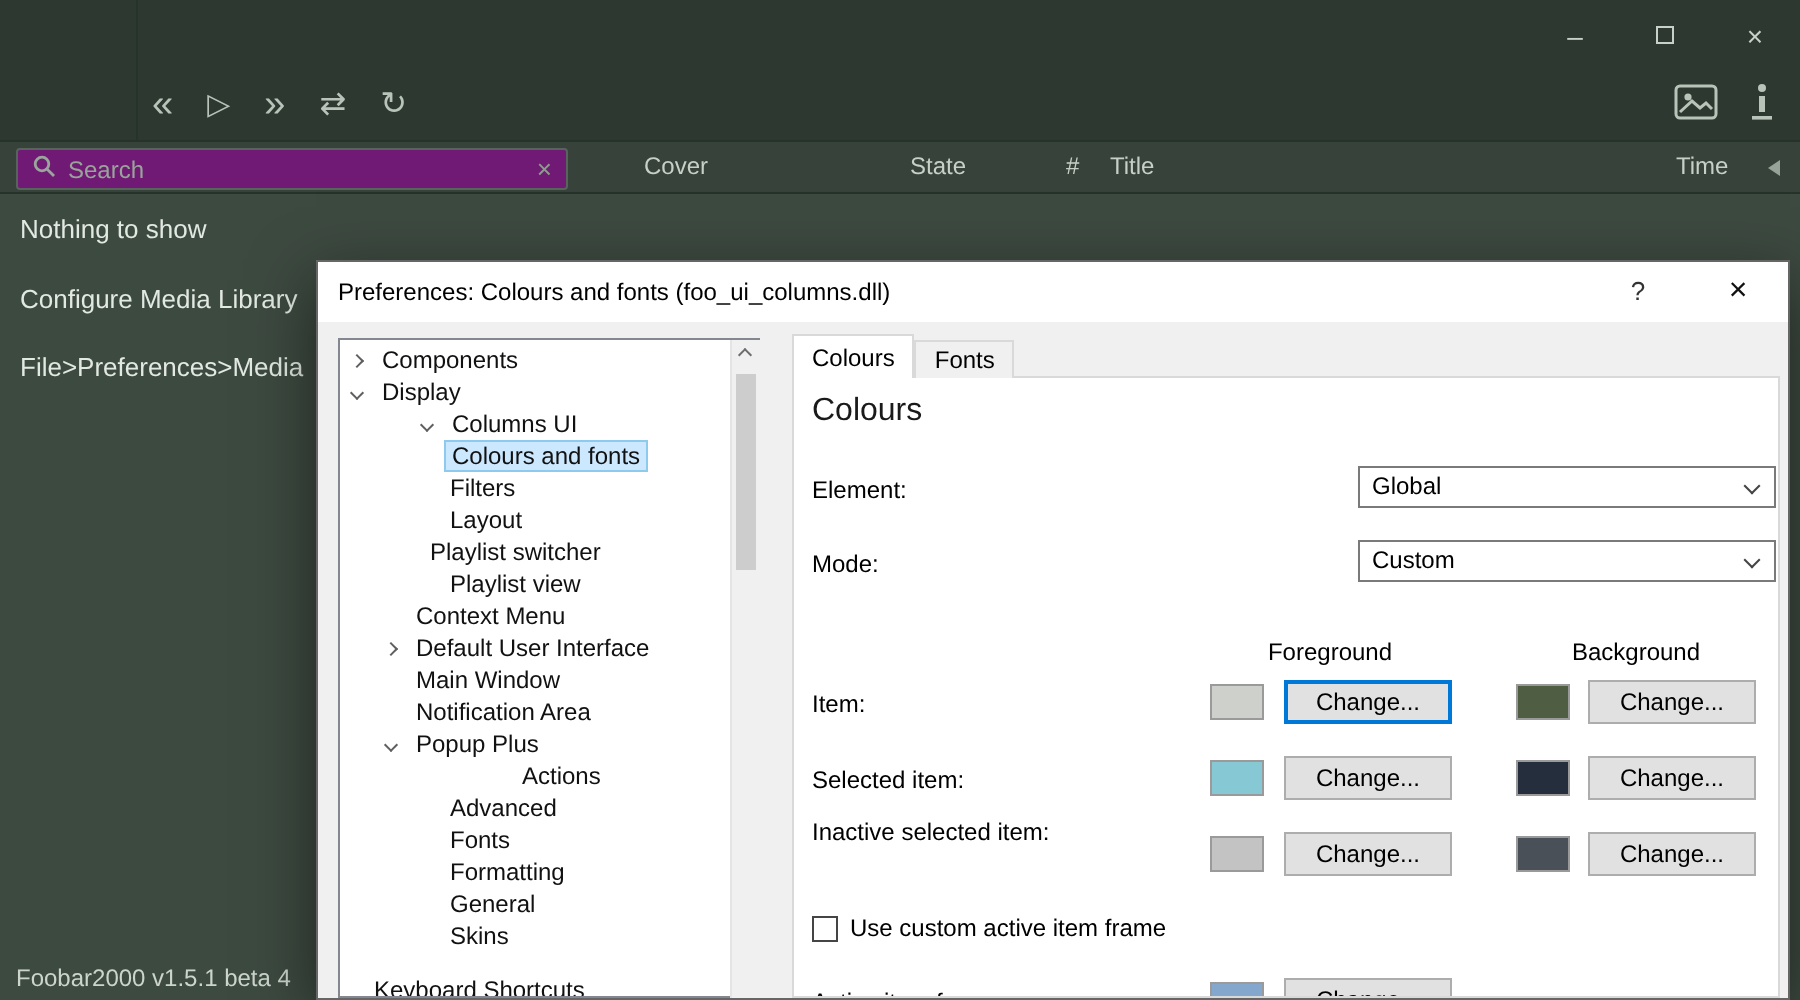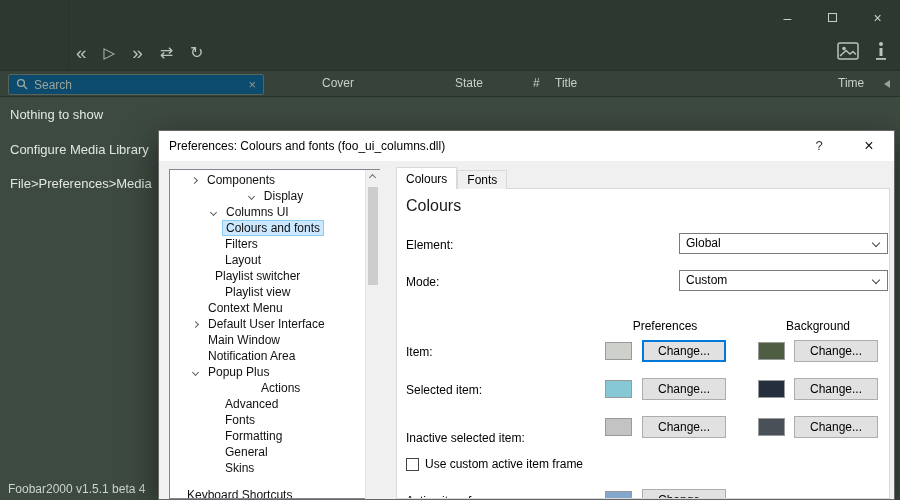--- a/index.html
+++ b/index.html
@@ -20,21 +20,21 @@
   .tbico { color:var(--icon-color,#b9c3b9); font-size:19px; line-height:36px; }
   .tbright { position:absolute; right:12px; top:35px; height:36px; display:flex; align-items:center; gap:15px; }
 
   
   .headrow { position:absolute; top:71px; left:0; right:0; height:26px; background:#36423a;
              border-bottom:1px solid var(--line,#26332b); }
   .colhead { position:absolute; top:5px; color:#c7cfc7; font-size:12px; }
   .sortarrow { position:absolute; left:884px; top:9px; width:0; height:0;
                border-top:4px solid transparent; border-bottom:4px solid transparent;
                border-right:6px solid #97a298; }
-  .searchbox { position:absolute; left:8px; top:74px; width:256px; height:21px; background:#0c4a6e;
+  .searchbox { position:absolute; left:8px; top:74px; width:276px; height:21px; background:#701a75;
                border:1px solid #57645b; border-radius:2px; display:flex; align-items:center; padding:0 7px; }
   .searchbox input { flex:1; background:transparent; border:none; outline:none; color:#dfe5df;
                font-size:12px; font-family:inherit; margin-left:6px; }
   .searchbox input::placeholder { color:#98a49a; opacity:1; }
   .clearx { color:#8f9b90; font-size:13px; }
 
   .msg { position:absolute; left:10px; color:#e2e8e2; font-size:13px; white-space:nowrap; }
   .statusbar { position:absolute; left:8px; top:482px; color:#ccd4cc; font-size:12px; }
 
   
@@ -152,25 +152,25 @@
   <div class="statusbar">Foobar2000 v1.5.1 beta 4</div>
 
   <div class="dialog">
     <div class="dtitle">
       <span class="txt">Preferences: Colours and fonts (foo_ui_columns.dll)</span>
       <span class="dhelp">?</span>
       <span class="dclose">×</span>
     </div>
 
     <div class="tree">
-        <div class="titem" style="padding-left: 20px;">
+        <div class="titem" style="padding-left: 4px;">
           <span class="chev right"></span>
           <span class="tlabel">Components</span>
         </div>
-        <div class="titem" style="padding-left: 4px; justify-content: center;">
+        <div class="titem" style="padding-left: 4px;">
           <span class="chev down"></span>
           <span class="tlabel">Display</span>
         </div>
         <div class="titem" style="padding-left: 39px;">
           <span class="chev down"></span>
           <span class="tlabel">Columns UI</span>
         </div>
         <div class="titem" style="padding-left: 38px;">
           <span class="chevspace"></span>
           <span class="tlabel sel">Colours and fonts</span>
@@ -262,38 +262,38 @@
         <span>Global</span>
         <span class="ddchev"></span>
       </div>
 
       <div class="plabel" style="top:86px">Mode:</div>
       <div class="dd" style="top:81px">
         <span>Custom</span>
         <span class="ddchev"></span>
       </div>
 
-      <div class="colgrouphead" style="left:228px">Preferences</div>
+      <div class="colgrouphead" style="left:228px">Foreground</div>
       <div class="colgrouphead" style="left:381px">Background</div>
 
       <div></div>
 
       <div class="cb"></div>
       <div class="cblabel">Use custom active item frame</div>
     <div class="rowlabel" style="top: 156px;">Item:</div>
         <div class="swatch" style="left: 208px; top: 153px; background: rgb(205, 208, 203);"></div>
         <button class="chbtn focused" style="left: 245px; top: 151px;">Change...</button>
         <div class="swatch" style="left: 361px; top: 153px; background: rgb(79, 93, 66);"></div>
         <button class="chbtn" style="left: 397px; top: 151px;">Change...</button>
         <div class="rowlabel" style="top: 194px;">Selected item:</div>
         <div class="swatch" style="left: 208px; top: 191px; background: rgb(134, 200, 212);"></div>
         <button class="chbtn" style="left: 245px; top: 189px;">Change...</button>
         <div class="swatch" style="left: 361px; top: 191px; background: rgb(37, 46, 61);"></div>
         <button class="chbtn" style="left: 397px; top: 189px;">Change...</button>
-        <div class="rowlabel" style="top: 242px;">Inactive selected item:</div>
+        <div class="rowlabel" style="top: 220px;">Inactive selected item:</div>
         <div class="swatch" style="left: 208px; top: 229px; background: rgb(195, 195, 195);"></div>
         <button class="chbtn" style="left: 245px; top: 227px;">Change...</button>
         <div class="swatch" style="left: 361px; top: 229px; background: rgb(74, 80, 88);"></div>
         <button class="chbtn" style="left: 397px; top: 227px;">Change...</button>
         <div class="rowlabel" style="top: 305px;">Active item frame:</div>
         <div class="swatch" style="left: 208px; top: 302px; background: rgb(132, 168, 205);"></div>
         <button class="chbtn" style="left: 245px; top: 300px;">Change...</button>
       </div>
   </div>
 

